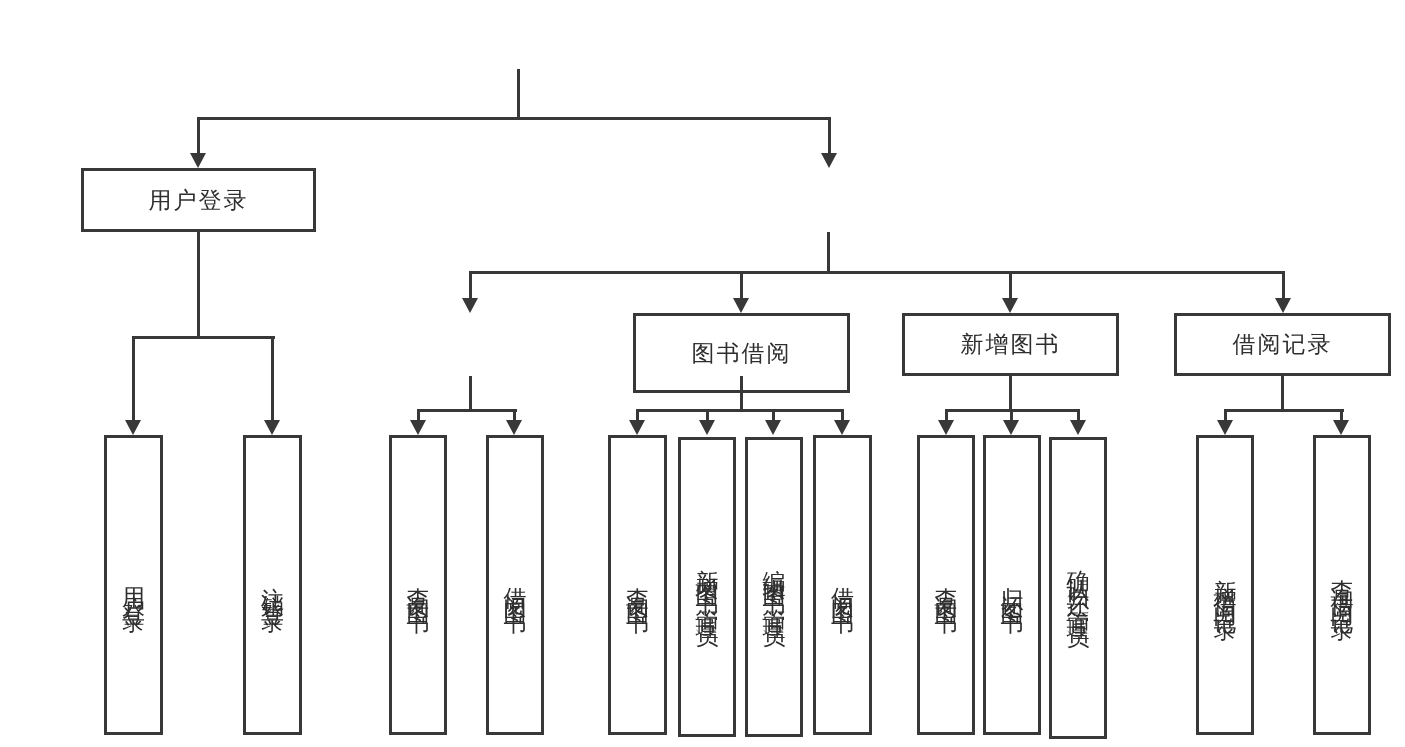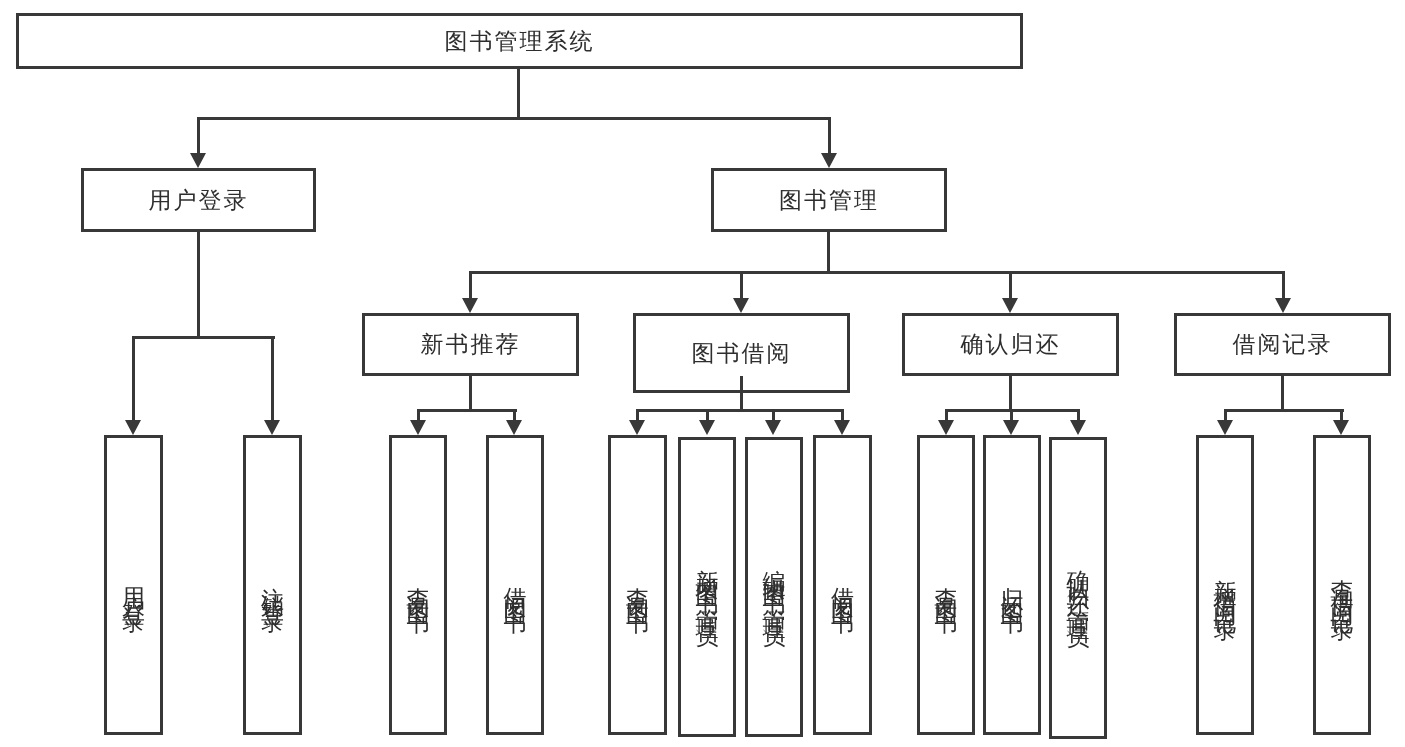--- a/index.html
+++ b/index.html
@@ -28,53 +28,50 @@
   .watermark{
     position:absolute;left:1186px;top:717px;
     font-size:18px;color:#b4b4b4;letter-spacing:1px;white-space:nowrap;z-index:5;
   }
 </style>
 </head>
 <body>
 
 <div class="canvas">
 
-  <div class="box" style="left:16px;top:13px;width:1007px;height:56px">图书管理系统</div>
 
   <div class="vl" style="left:517px;top:69px;height:49px"></div>
   <div class="hl" style="left:197px;top:117px;width:634px"></div>
   <div class="vl" style="left:197px;top:117px;height:40px"></div>
   <div class="ar" style="left:190px;top:153px"></div>
   <div class="vl" style="left:828px;top:117px;height:40px"></div>
   <div class="ar" style="left:821px;top:153px"></div>
 
   <div class="box" style="left:81px;top:168px;width:235px;height:64px">用户登录</div>
-  <div class="box" style="left:711px;top:168px;width:236px;height:64px">图书管理</div>
 
   <div class="vl" style="left:197px;top:232px;height:106px"></div>
   <div class="hl" style="left:132px;top:336px;width:143px"></div>
   <div class="vl" style="left:132px;top:336px;height:86px"></div>
   <div class="ar" style="left:125px;top:420px"></div>
   <div class="vl" style="left:271px;top:336px;height:86px"></div>
   <div class="ar" style="left:264px;top:420px"></div>
 
   <div class="vl" style="left:827px;top:232px;height:41px"></div>
   <div class="hl" style="left:469px;top:271px;width:816px"></div>
   <div class="vl" style="left:469px;top:271px;height:30px"></div>
   <div class="ar" style="left:462px;top:298px"></div>
   <div class="vl" style="left:740px;top:271px;height:30px"></div>
   <div class="ar" style="left:733px;top:298px"></div>
   <div class="vl" style="left:1009px;top:271px;height:30px"></div>
   <div class="ar" style="left:1002px;top:298px"></div>
   <div class="vl" style="left:1282px;top:271px;height:30px"></div>
   <div class="ar" style="left:1275px;top:298px"></div>
 
-  <div class="box" style="left:362px;top:313px;width:217px;height:63px">新书推荐</div>
   <div class="box" style="left:633px;top:313px;width:217px;height:80px">图书借阅</div>
-  <div class="box" style="left:902px;top:313px;width:217px;height:63px">确认归还</div>
+  <div class="box" style="left:902px;top:313px;width:217px;height:63px">新增图书</div>
   <div class="box" style="left:1174px;top:313px;width:217px;height:63px">借阅记录</div>
 
   <div class="vl" style="left:469px;top:376px;height:35px"></div>
   <div class="hl" style="left:417px;top:409px;width:100px"></div>
   <div class="vl" style="left:417px;top:409px;height:14px"></div>
   <div class="ar" style="left:410px;top:420px"></div>
   <div class="vl" style="left:513px;top:409px;height:14px"></div>
   <div class="ar" style="left:506px;top:420px"></div>
 
   <div class="vl" style="left:740px;top:376px;height:35px"></div>

